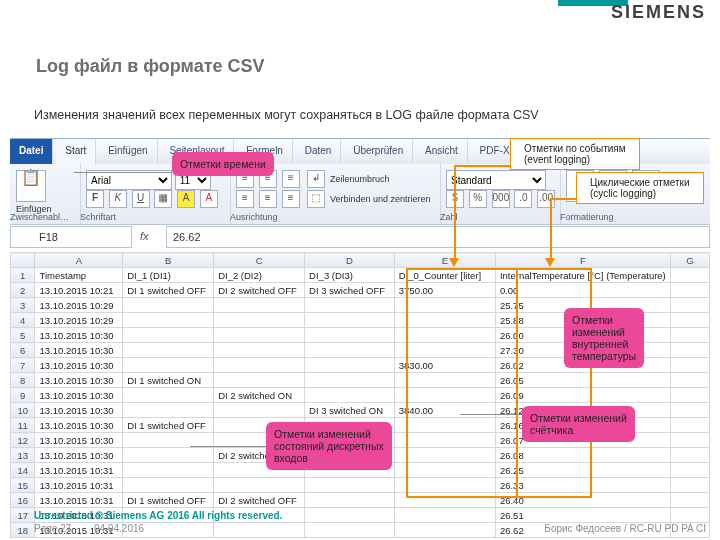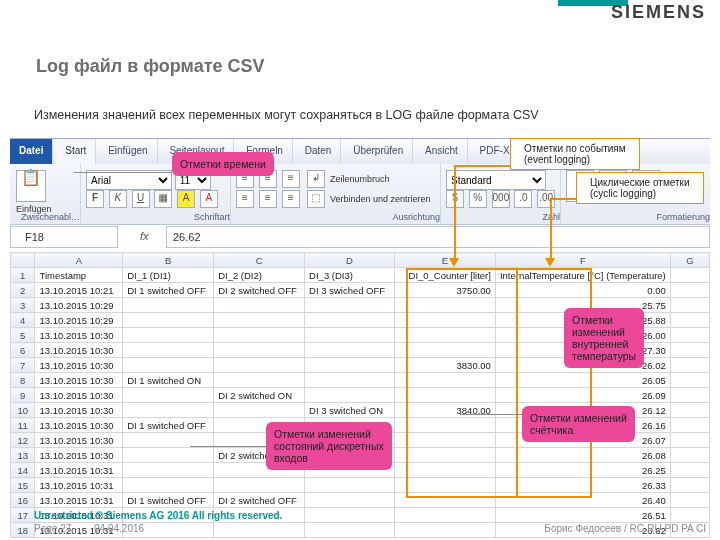--- a/index.html
+++ b/index.html
@@ -9,35 +9,35 @@
   .subtitle{position:absolute;top:108px;left:34px;font-size:12.5px;color:#333}
   
   .shot{position:absolute;top:138px;left:10px;width:700px;height:356px}
   
   .ribbon{position:absolute;top:0;left:0;right:0;height:26px;background:linear-gradient(#fdfdff,#e3e8f2);border-top:1px solid #9caed3;border-bottom:1px solid #b9c3d6;font-size:10px;color:#3b4b6a}
   .ribbon .tab{display:inline-block;padding:6px 9px 19px 9px;border-right:1px solid #d0d7e5}
   .ribbon .tab.file{background:#1e58a8;color:#fff;font-weight:700}
   .ribbon .tab.active{background:#f4f7fc;color:#333}
   .ribbongroups{position:absolute;top:26px;left:0;right:0;height:60px;background:linear-gradient(#f3f6fb,#e6ebf4);border-bottom:1px solid #b9c3d6}
   .rg{position:absolute;top:0;height:60px;border-right:1px solid #d0d7e5}
-  .rg .lbl{position:absolute;bottom:2px;left:0;right:0;text-align:right;font-size:9px;color:#4a5c7c}
+  .rg .lbl{position:absolute;bottom:2px;left:0;right:0;text-align:left;font-size:9px;color:#4a5c7c}
   .rg .row1{position:absolute;top:6px;left:6px;right:6px;font-size:10px;color:#333;white-space:nowrap}
   .rg select{font-size:10px;border:1px solid #a0adc5;background:#fff;height:20px}
   .rg .mini{display:inline-block;width:16px;height:16px;border:1px solid #a0adc5;background:#fff;margin-right:2px;vertical-align:middle;text-align:center;font-size:10px;line-height:14px;color:#555}
   
-  .namebox{position:absolute;top:88px;left:0;width:92px;height:20px;border:1px solid #b9c3d6;background:#fff;font-size:11px;line-height:20px;padding-left:14px;color:#333}
+  .namebox{position:absolute;top:88px;left:0;width:92px;height:20px;border:1px solid #b9c3d6;background:#fff;font-size:11px;line-height:20px;padding-left:28px;color:#333}
   .fxlabel{position:absolute;top:88px;left:130px;width:22px;height:20px;font-style:italic;font-size:11px;line-height:20px;color:#555}
   .fbar{position:absolute;top:88px;left:156px;right:0;height:20px;border:1px solid #b9c3d6;background:#fff;font-size:11px;line-height:20px;padding-left:6px;color:#333}
   
   .grid{position:absolute;top:114px;left:0;right:0;bottom:0;font-size:10px;color:#222}
   table{border-collapse:collapse;width:100%}
   th,td{border:1px solid #d4d8de;padding:0 4px;height:14px;font-size:9.5px;white-space:nowrap;overflow:hidden}
   th{background:linear-gradient(#f5f8fc,#e4eaf3);color:#3b4b6a;font-weight:400}
   th.rowhdr{width:20px;text-align:center;background:linear-gradient(#f5f8fc,#e4eaf3)}
-  td.r{text-align:right}
+  td.r{}
   
   .colbox{position:absolute;border:2px solid #f28c00;pointer-events:none}
   
   .call{position:absolute;background:#ec4899;color:#222;font-size:10.5px;padding:6px 8px;border-radius:6px}
   .callw{position:absolute;background:#fff;border:1px solid #f28c00;color:#222;font-size:10px;padding:4px 13px}
   .line{position:absolute;background:#8a8d92}
   .lineO{position:absolute;background:#f28c00}
   .arrowdownO{position:absolute;width:0;height:0;border-left:5px solid transparent;border-right:5px solid transparent;border-top:9px solid #f28c00}
   
   .foot{position:absolute;left:34px;right:14px;bottom:6px;font-size:10px;color:#8a8d92}

